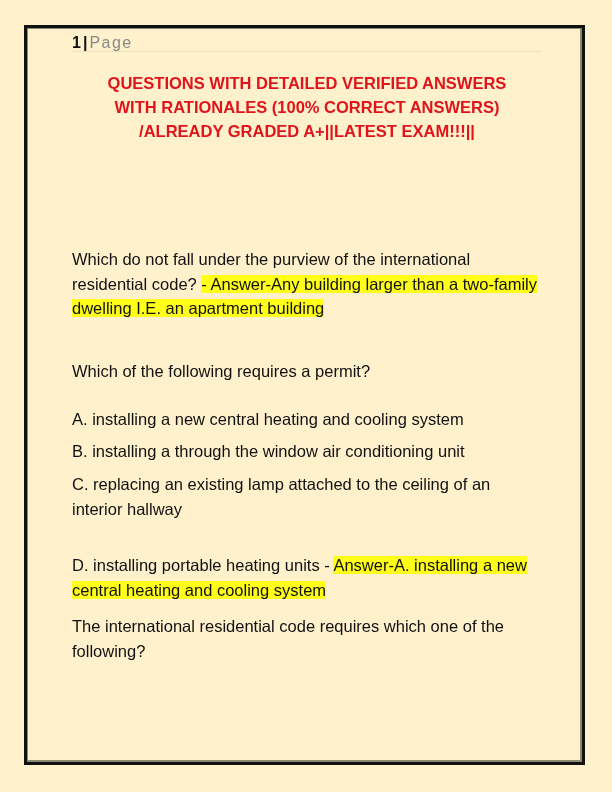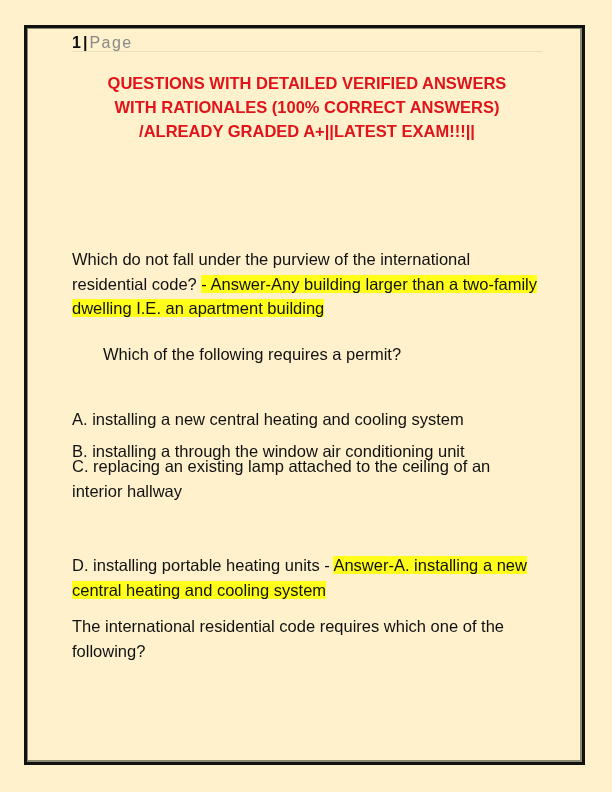--- a/index.html
+++ b/index.html
@@ -75,24 +75,24 @@
     left: 72px;
     width: 470px;
     font-size: 16.5px;
     line-height: 24.5px;
     color: #111;
   }
   .hl {
     background: #ffff1a;
   }
   .q1 { top: 231px; margin-top: 16px; }
-  .q2 { top: 342px; margin-left: 31px; }
+  .q2 { top: 359px; }
   .optA { top: 407px; }
   .optB { top: 439px; }
-  .optC { top: 454px; }
+  .optC { top: 472px; }
   .optD { top: 527px; margin-top: 26px; }
   .q3 { top: 614px; }
 </style>
 </head>
 <body>
 
 <div class="page-border"></div>
 
 <div class="header">
   <span class="num">1</span><span class="sep">|</span><span class="label">Page</span>

